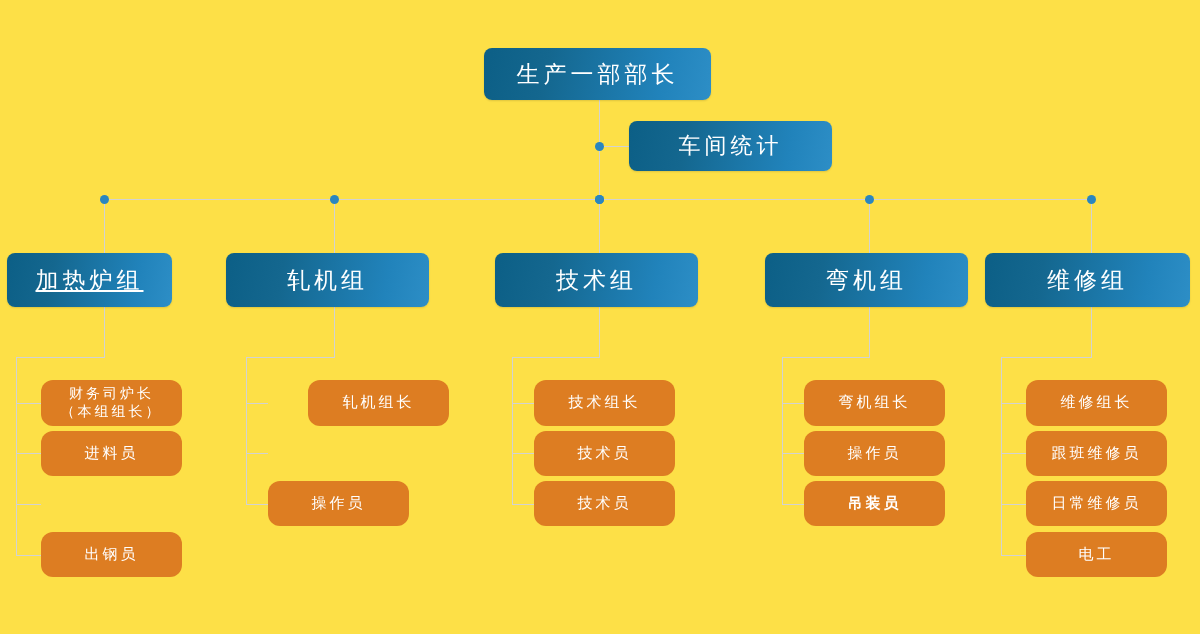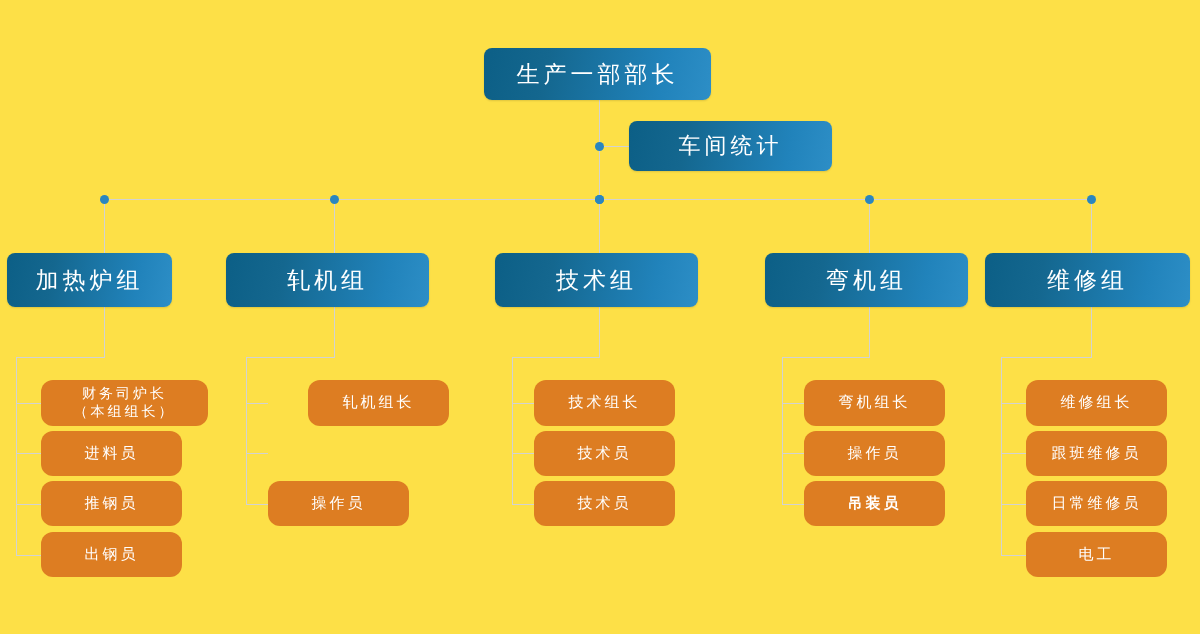--- a/index.html
+++ b/index.html
@@ -149,40 +149,37 @@
   <div class="conn-v" style="left:1001px; top:357px; height:198px;"></div>
   <div class="conn-h" style="left:1001px; top:403px; width:25px;"></div>
   <div class="conn-h" style="left:1001px; top:453px; width:25px;"></div>
   <div class="conn-h" style="left:1001px; top:504px; width:25px;"></div>
   <div class="conn-h" style="left:1001px; top:555px; width:25px;"></div>
 
   <div class="node-blue root" style="left:484px; top:48px; width:227px; height:52px;">生产一部部长</div>
 
   <div class="node-blue staff" style="left:629px; top:121px; width:203px; height:50px;">车间统计</div>
 
-  <div class="node-blue group" style="left:7px; top:253px; width:165px; height:54px;">加热炉组</div>
+  <div class="node-blue group" style="left:7px; top:253px; width:165px; height:54px;text-decoration:underline;">加热炉组</div>
 
   <div class="node-blue group" style="left:226px; top:253px; width:203px; height:54px;">轧机组</div>
 
   <div class="node-blue group" style="left:495px; top:253px; width:203px; height:54px;">技术组</div>
 
   <div class="node-blue group" style="left:765px; top:253px; width:203px; height:54px;">弯机组</div>
 
   <div class="node-blue group" style="left:985px; top:253px; width:205px; height:54px;">维修组</div>
 
-  <div class="node-orange two-line" style="left:41px; top:380px; width:167px; height:46px;">
+  <div class="node-orange two-line" style="left:41px; top:380px; width:141px; height:46px;">
     <span class="leaf-text">财务司炉长
 （本组组长）</span>
   </div>
   <div class="node-orange" style="left:41px; top:431px; width:141px; height:45px;">
     <span class="leaf-text">进料员</span>
   </div>
-  <div class="node-orange" style="left:41px; top:481px; width:141px; height:45px;">
-    <span class="leaf-text">推钢员</span>
-  </div>
   <div class="node-orange" style="left:41px; top:532px; width:141px; height:45px;">
     <span class="leaf-text">出钢员</span>
   </div>
 
   <div class="node-orange" style="left:268px; top:380px; width:141px; height:46px;margin-left:40px;">
     <span class="leaf-text">轧机组长</span>
   </div>
   <div class="node-orange" style="left:268px; top:481px; width:141px; height:45px;">
     <span class="leaf-text">操作员</span>
   </div>

